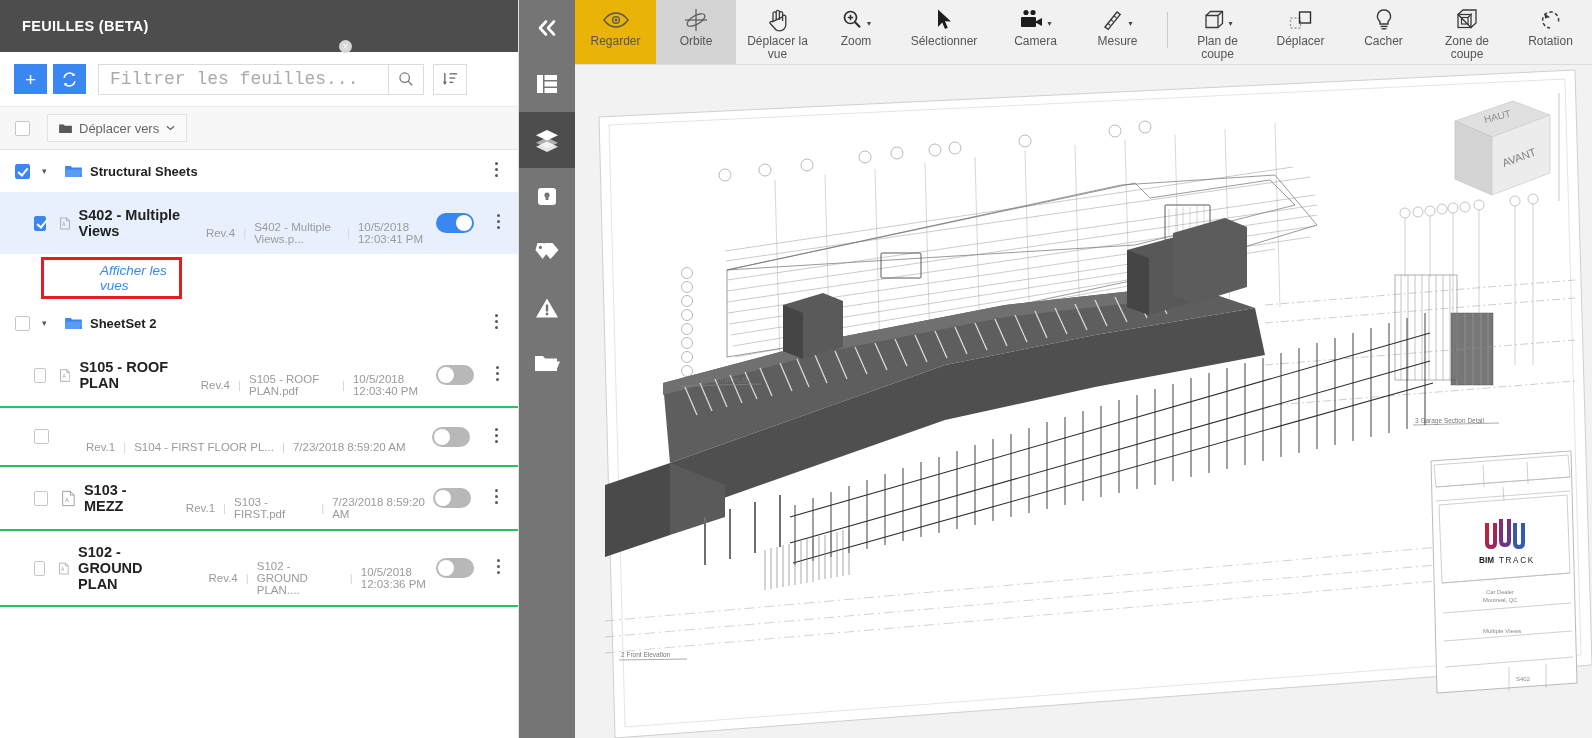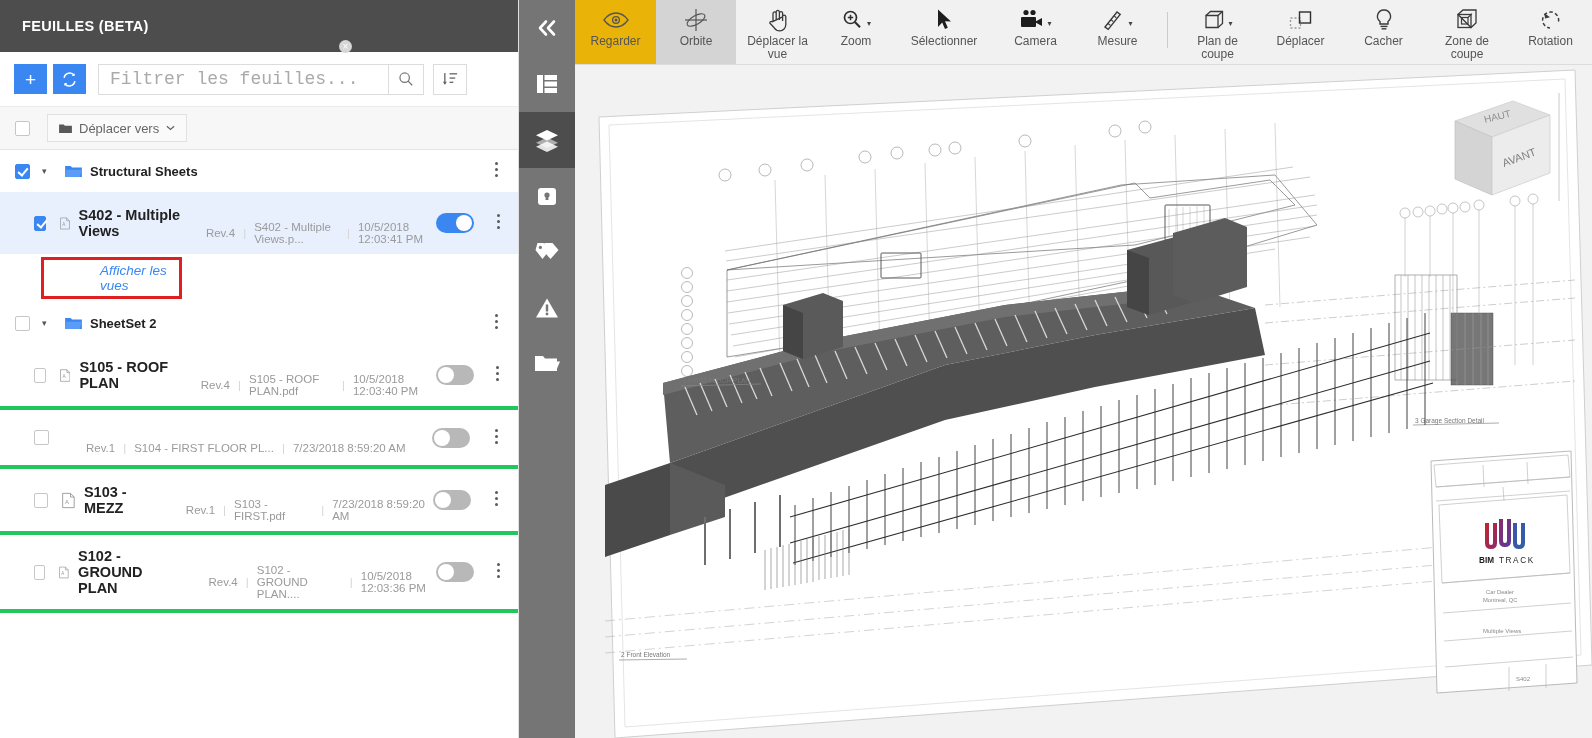--- a/index.html
+++ b/index.html
@@ -35,21 +35,21 @@
   .move-btn { margin-left: 17px; height: 28px; border: 1px solid #e2e2e2; background: #fafafa; display: flex; align-items: center; gap: 7px; padding: 0 11px; font-size: 13px; color: #666; cursor: pointer; }
 
   .list { flex: 1 1 auto; overflow: hidden; }
   .group-row { height: 42px; display: flex; align-items: center; padding-left: 15px; padding-right: 14px; }
   .caret { width: 14px; margin-left: 12px; color: #555; font-size: 9px; cursor: pointer; }
   .folder-ico { margin-left: 9px; color: #3a87f2; font-size: 15px; }
   .group-name { margin-left: 8px; font-size: 13px; color: #222; font-weight: bold; }
   .kebab { margin-left: auto; color: #666; font-size: 15px; letter-spacing: 0; line-height: 4px; cursor: pointer; text-align:center; width:16px;}
   .kebab span { display: block; width: 3px; height: 3px; border-radius: 50%; background: #5a5a5a; margin: 0 auto 3px; }
 
-  .sheet-row { display: flex; align-items: center; padding: 9px 14px 9px 34px; border-bottom: 4px solid #22c55e; min-height: 59px; }
+  .sheet-row { display: flex; align-items: center; padding: 9px 14px 9px 34px; border-bottom: 2px solid #22c55e; min-height: 59px; }
   .sheet-row.selected { background: #e8f0fe; border-bottom: none; }
   .sheet-main { margin-left: 14px; display: flex; justify-content: center; }
   .sheet-title-line { display: flex; align-items: center; gap: 9px; }
   .pdf-ico { width: 14px; height: 17px; position: relative; }
   .sheet-title { font-size: 14.5px; color: #222; font-weight: bold; }
   .sheet-meta { margin-top: 20px; margin-left: 23px; font-size: 11.5px; color: #9a9a9a; display: flex; align-items: center; gap: 8px; }
   .meta-div { color: #d5d5d5; }
   .toggle { margin-left: auto; width: 38px; height: 20px; border-radius: 10px; background: #b8b8b8; position: relative; cursor: pointer; flex: 0 0 38px; }
   .toggle.on { background: #3a87f2; }
   .toggle .knob { position: absolute; top: 2px; left: 2px; width: 16px; height: 16px; border-radius: 50%; background: #fff; transition: none; }

